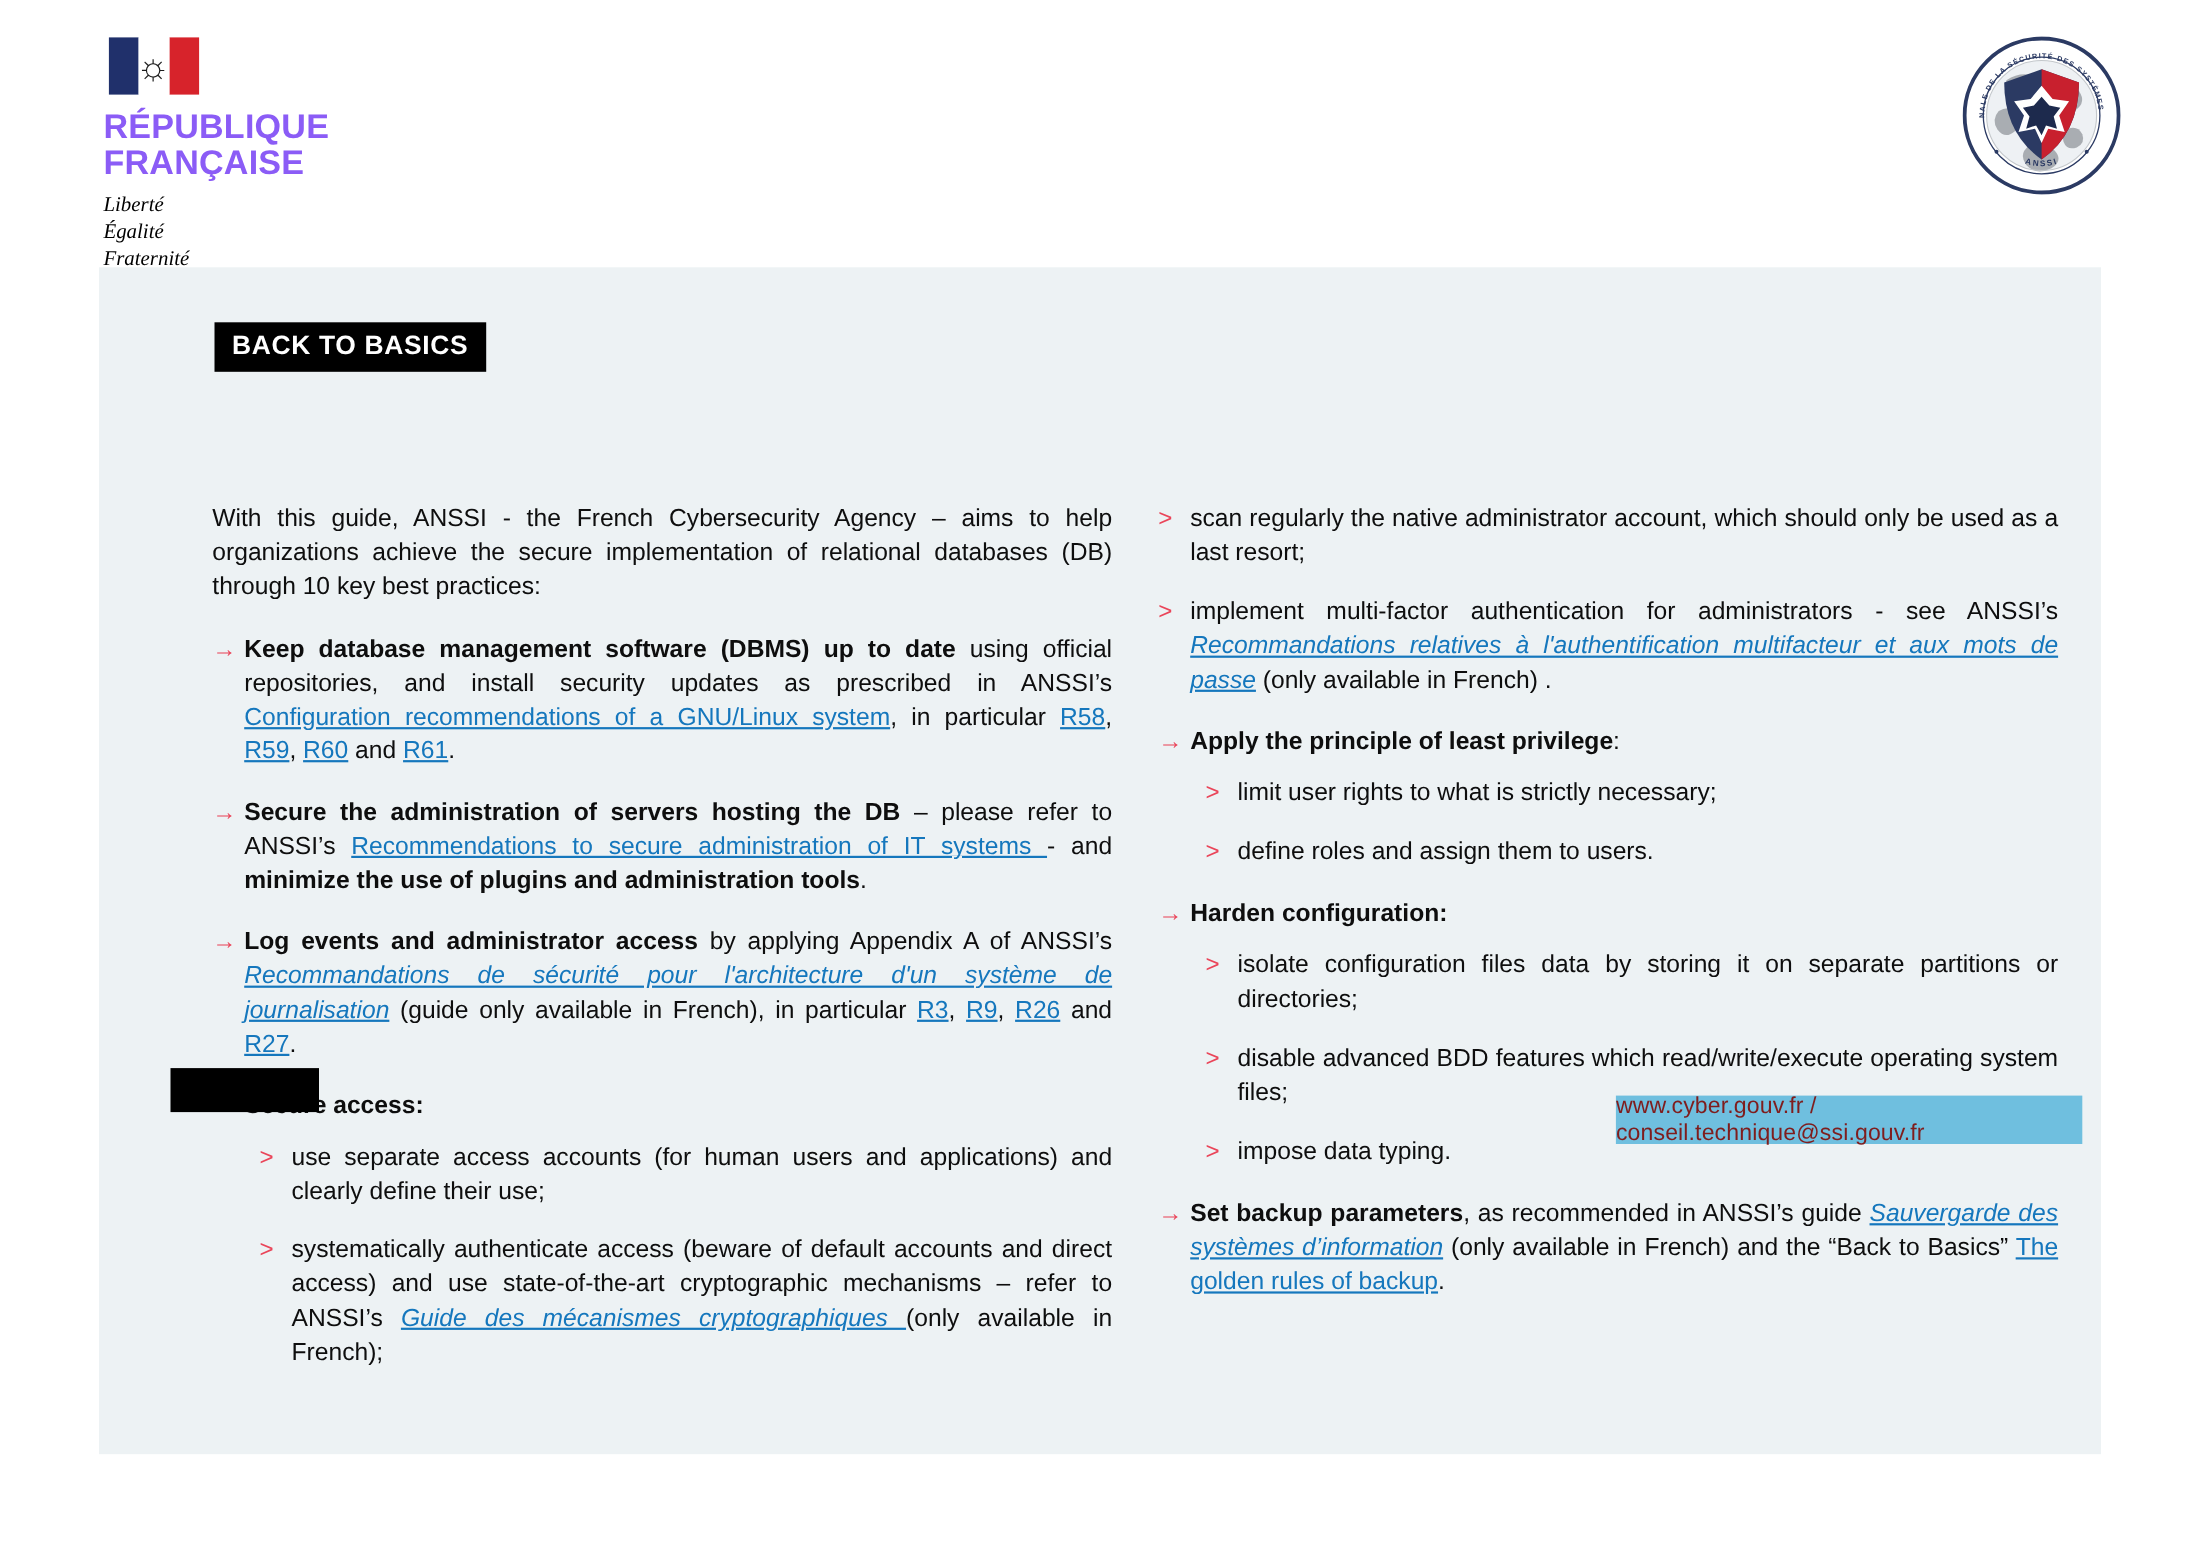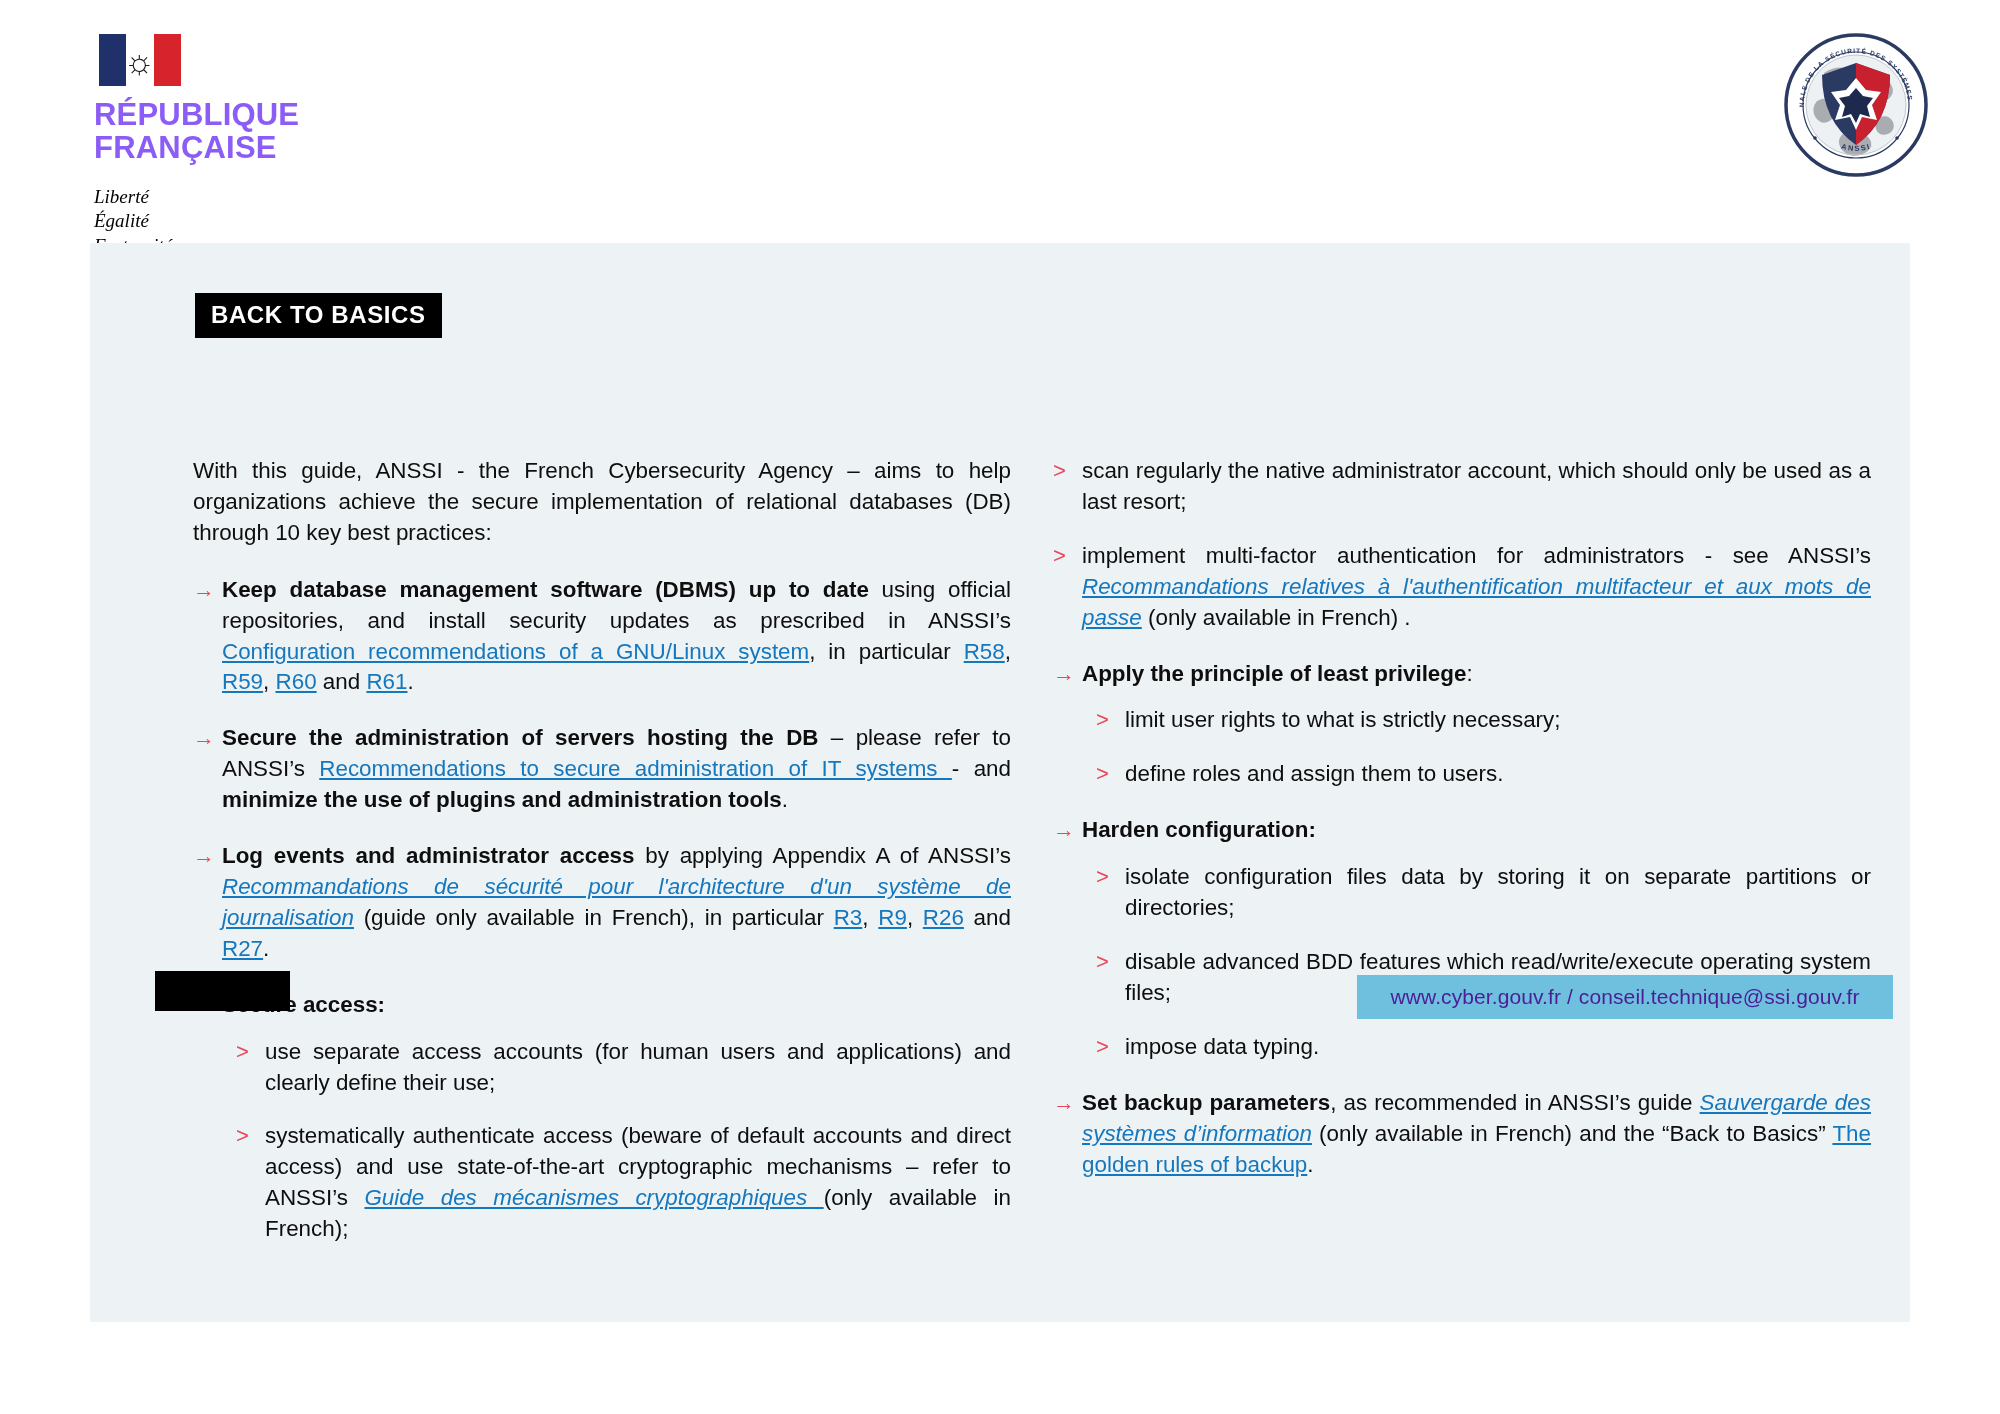--- a/index.html
+++ b/index.html
@@ -53,21 +53,21 @@
   }
   .rf-title {
     margin-top: 12px;
     font-size: 31px;
     font-weight: bold;
     line-height: 1.08;
     letter-spacing: 0.2px;
     color: #8b5cf6;
   }
   .rf-motto {
-    margin-top: 20px;
+    margin-top: 10px;
     font-family: "Liberation Serif", serif;
     font-style: italic;
     font-size: 19px;
     line-height: 1.28;
     color: #000000;
   }
 
   
   .anssi-seal {
     position: absolute;
@@ -170,25 +170,25 @@
     position: absolute;
     left: 65px;
     top: 728px;
     width: 135px;
     height: 40px;
     background: #000000;
   }
   .contact-banner {
     position: absolute;
     right: 17px;
-    top: 732px;
-    width: 536px;
+    top: 753px;
+    width: 424px;
     height: 44px;
     background: #6fbfdf;
-    color: #4c1d95;
+    color: #7f1d1d;
     font-size: 21px;
     display: flex;
     align-items: center;
     justify-content: center;
     letter-spacing: 0.1px;
   }
 </style>
 </head>
 <body>
 

